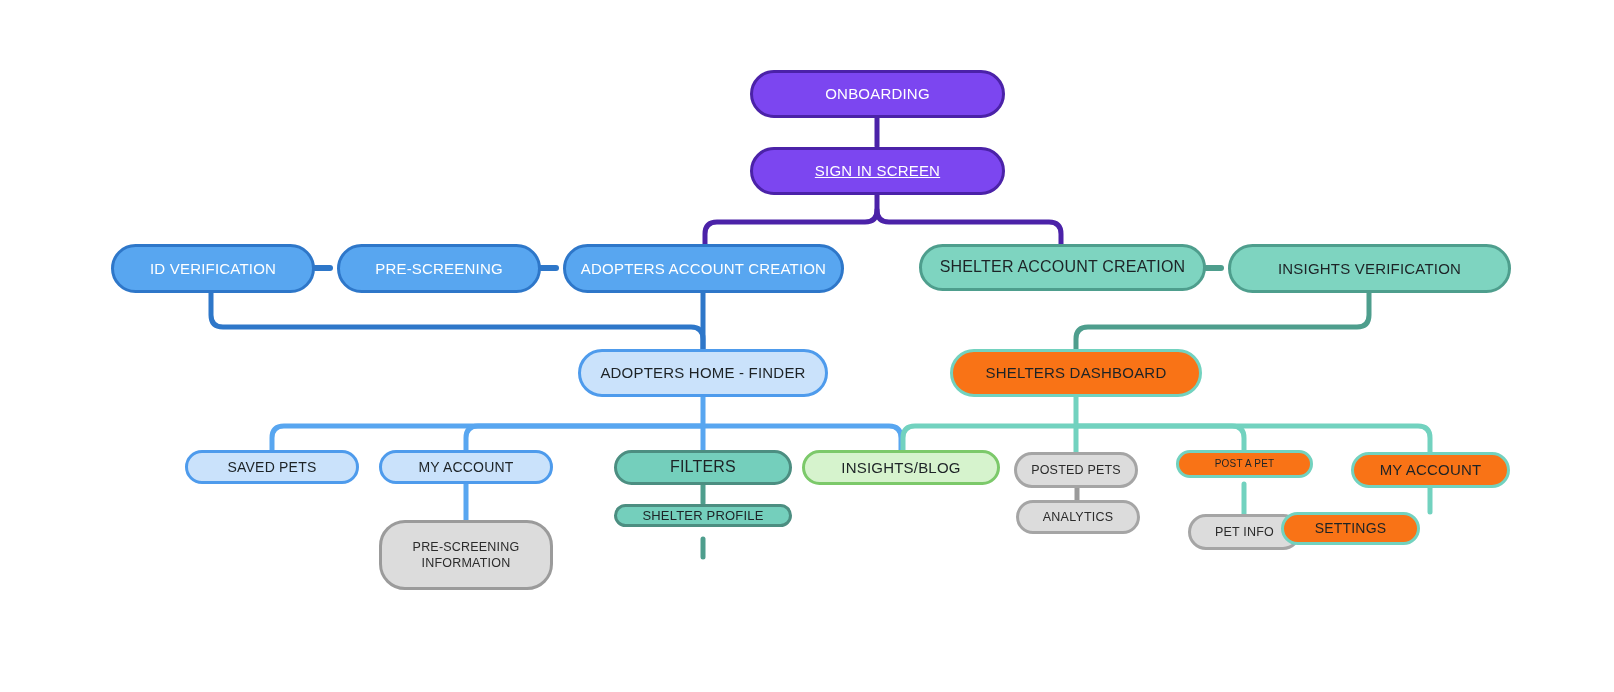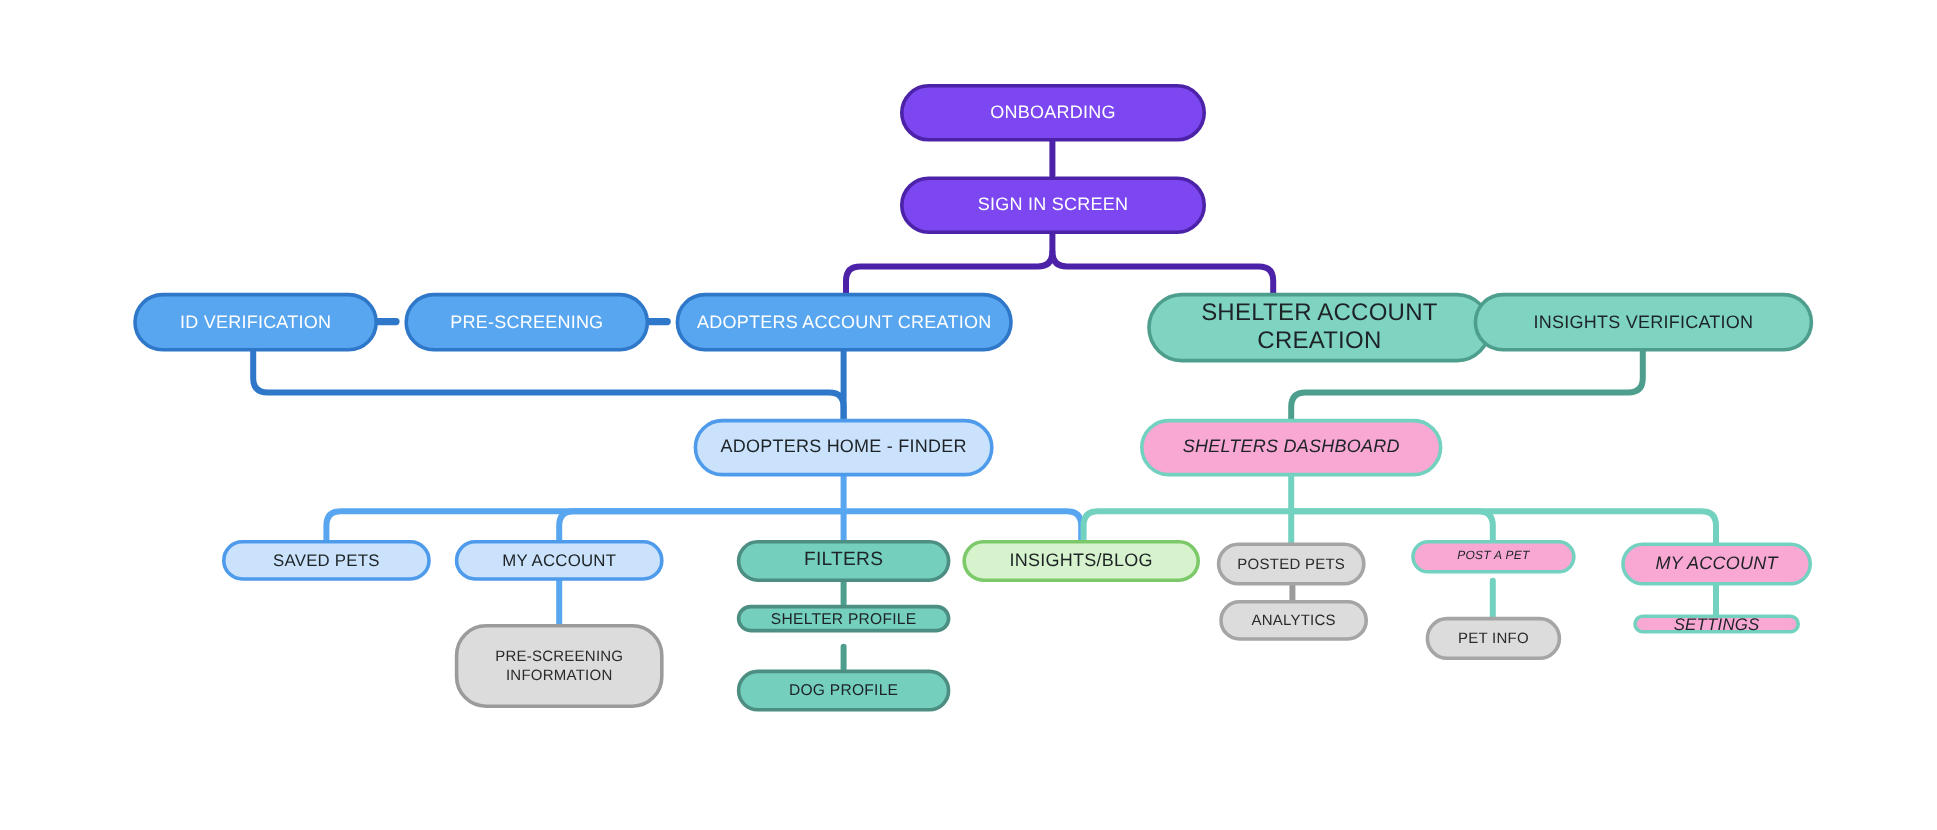--- a/index.html
+++ b/index.html
@@ -16,21 +16,21 @@
     text-align:center;border-radius:999px;
     letter-spacing:.2px;line-height:1.15;
     user-select:none;
   }
   .node span{display:block;padding:0 10px;}
   
   .p-purple{background:#7C46F0;border:3px solid #4B22A8;color:#ffffff;}
   .p-blue{background:#58A6F0;border:3px solid #2E77C9;color:#ffffff;}
   .p-teal{background:#7ED4C0;border:3px solid #4E9E8D;color:#1d2326;}
   .p-lightblue{background:#CAE2FB;border:3px solid #4E9BEC;color:#1d2326;text-align:right;}
-  .p-mint{background:#f9a8d4;border:3px solid #72D2BF;color:#1d2326;font-style:italic;}
+  .p-mint{background:#f97316;border:3px solid #72D2BF;color:#1d2326;}
   .p-teal2{background:#74CFBC;border:3px solid #4C8E81;color:#1d2326;}
   .p-green{background:#D6F3CD;border:3px solid #7CC96A;color:#1d2326;}
   .p-gray{background:#DCDCDC;border:3px solid #9B9B9B;color:#2b2b2b;}
   .p-gray2{background:#DCDCDC;border:3px solid #A5A5A5;color:#2b2b2b;}
   .two-line span{line-height:1.3;}
 </style>
 </head>
 <body>
 
 <div id="stage">
@@ -77,37 +77,37 @@
       <path d="M1244,484 L1244,514" stroke="#72D2BF" stroke-width="5"></path>
 
       <path d="M1430,488 L1430,512" stroke="#72D2BF" stroke-width="5"></path>
     </g>
   </svg>
 
   <div class="node p-purple" style="left:750px;top:70px;width:255px;height:48px;font-size:15px;">
     <span>ONBOARDING</span>
   </div>
 
-  <div class="node p-purple" style="left:750px;top:147px;width:255px;height:48px;font-size:15px;">
+  <div class="node p-purple" style="left:750px;top:147px;width:255px;height:48px;font-size:15px;text-decoration:underline;">
     <span>SIGN IN SCREEN</span>
   </div>
 
   <div class="node p-blue" style="left:111px;top:244px;width:204px;height:49px;font-size:15px;">
     <span>ID VERIFICATION</span>
   </div>
 
   <div class="node p-blue" style="left:337px;top:244px;width:204px;height:49px;font-size:15px;">
     <span>PRE-SCREENING</span>
   </div>
 
   <div class="node p-blue" style="left:563px;top:244px;width:281px;height:49px;font-size:15px;">
     <span>ADOPTERS ACCOUNT CREATION</span>
   </div>
 
-  <div class="node p-teal" style="left:956px;top:244px;width:287px;height:58px;font-size:20px;">
+  <div class="node p-teal" style="left:919px;top:244px;width:287px;height:47px;font-size:16px;">
     <span>SHELTER ACCOUNT CREATION</span>
   </div>
 
   <div class="node p-teal" style="left:1228px;top:244px;width:283px;height:49px;font-size:15px;">
     <span>INSIGHTS VERIFICATION</span>
   </div>
 
   <div class="node p-lightblue" style="left:578px;top:349px;width:250px;height:48px;font-size:15px;">
     <span>ADOPTERS HOME - FINDER</span>
   </div>
@@ -130,23 +130,20 @@
   </div>
 
   <div class="node p-teal2" style="left:614px;top:450px;width:178px;height:35px;font-size:16px;">
     <span>FILTERS</span>
   </div>
 
   <div class="node p-teal2" style="left:614px;top:504px;width:178px;height:23px;font-size:13px;align-items:flex-end;">
     <span>SHELTER PROFILE</span>
   </div>
 
-  <div class="node p-teal2" style="left:614px;top:558px;width:178px;height:35px;font-size:13px;">
-    <span>DOG PROFILE</span>
-  </div>
 
   <div class="node p-green" style="left:802px;top:450px;width:198px;height:35px;font-size:15px;">
     <span>INSIGHTS/BLOG</span>
   </div>
 
   <div class="node p-gray2" style="left:1014px;top:452px;width:124px;height:36px;font-size:12.5px;">
     <span>POSTED PETS</span>
   </div>
 
   <div class="node p-gray2" style="left:1016px;top:500px;width:124px;height:34px;font-size:12.5px;">
@@ -158,17 +155,17 @@
   </div>
 
   <div class="node p-gray2" style="left:1188px;top:514px;width:113px;height:36px;font-size:12.5px;">
     <span>PET INFO</span>
   </div>
 
   <div class="node p-mint" style="left:1351px;top:452px;width:159px;height:36px;font-size:15px;">
     <span>MY ACCOUNT</span>
   </div>
 
-  <div class="node p-mint" style="left:1361px;top:512px;width:139px;height:16px;font-size:14px;">
+  <div class="node p-mint" style="left:1281px;top:512px;width:139px;height:33px;font-size:14px;">
     <span>SETTINGS</span>
   </div>
 
 </div>
 
 </body></html>

